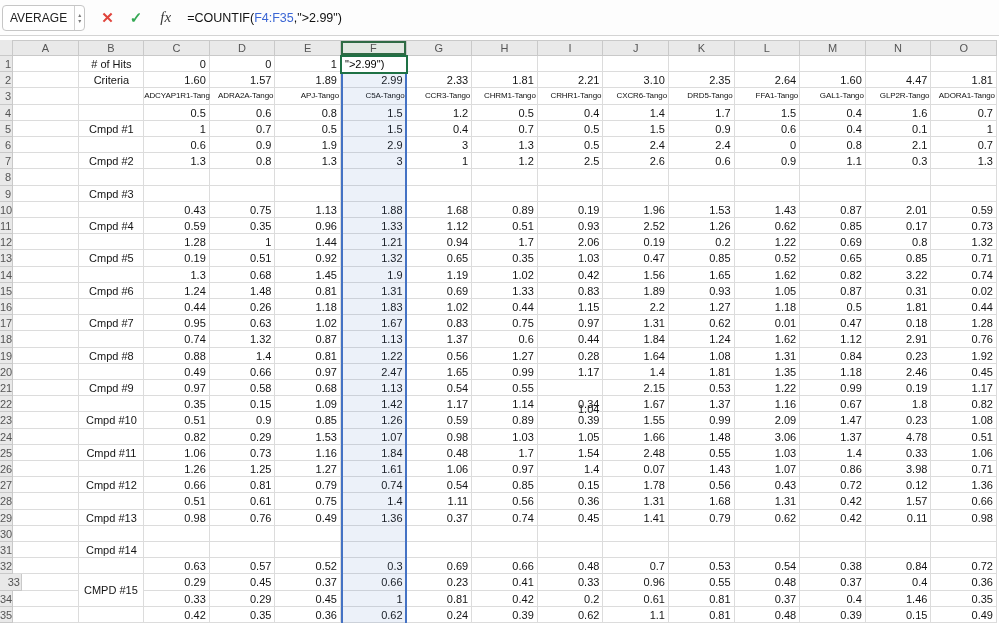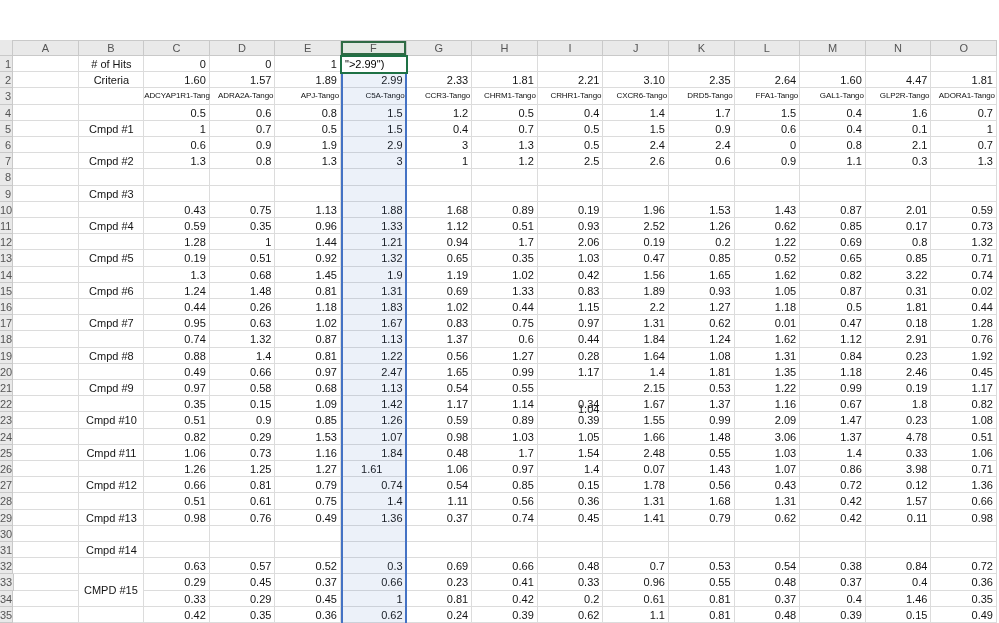--- a/index.html
+++ b/index.html
@@ -47,20 +47,33 @@
     border:2px solid #1e7145;box-sizing:border-box;z-index:6;font-size:11px;color:#000;
     display:flex;align-items:center;padding-left:3px;white-space:nowrap;overflow:hidden;}
   #merged-label{position:absolute;left:78.6px;top:574.4px;width:64.6px;height:31.4px;background:#fff;
     display:flex;align-items:center;justify-content:center;font-size:11px;color:#141414;z-index:2;}
 </style>
 </head>
 <body>
 
 <div class="screen">
 
+  <div class="fbar">
+    <div class="namebox">
+      <span class="nbtext">AVERAGE</span>
+      <span class="stepper">
+        <span>▴</span>
+        <span>▾</span>
+      </span>
+    </div>
+    <span class="icon-x">✕</span>
+    <span class="icon-check">✓</span>
+    <span class="fx">fx</span>
+    <div class="formula"><span>=COUNTIF(</span><span class="rng">F4:F35</span><span>,"&gt;2.99")</span></div>
+  </div>
 
   <div id="sheet">
     <div class="gridlines"></div>
     <div id="sel-overlay"></div>
     <div id="merged-label" class="bcell">CMPD #15</div>
     <div id="edit-cell">"&gt;2.99")</div>
   <div class="corner" style="left: 0px; top: 40px; width: 13px; height: 16px;"></div>
       <div class="colhead" style="left: 13px; top: 40px; width: 65.6px; height: 16px;">A</div>
       <div class="colhead" style="left: 78.6px; top: 40px; width: 65.6px; height: 16px;">B</div>
       <div class="colhead" style="left: 144.2px; top: 40px; width: 65.6px; height: 16px;">C</div>
@@ -101,21 +114,21 @@
       <div class="rowhead" style="left: 0px; top: 412.4px; width: 13px; height: 16.2px;">23</div>
       <div class="rowhead" style="left: 0px; top: 428.6px; width: 13px; height: 16.2px;">24</div>
       <div class="rowhead" style="left: 0px; top: 444.8px; width: 13px; height: 16.2px;">25</div>
       <div class="rowhead" style="left: 0px; top: 461px; width: 13px; height: 16.2px;">26</div>
       <div class="rowhead" style="left: 0px; top: 477.2px; width: 13px; height: 16.2px;">27</div>
       <div class="rowhead" style="left: 0px; top: 493.4px; width: 13px; height: 16.2px;">28</div>
       <div class="rowhead" style="left: 0px; top: 509.6px; width: 13px; height: 16.2px;">29</div>
       <div class="rowhead" style="left: 0px; top: 525.8px; width: 13px; height: 16.2px;">30</div>
       <div class="rowhead" style="left: 0px; top: 542px; width: 13px; height: 16.2px;">31</div>
       <div class="rowhead" style="left: 0px; top: 558.2px; width: 13px; height: 16.2px;">32</div>
-      <div class="rowhead" style="left: 0px; top: 574.4px; width: 14px; height: 16.2px;">33</div>
+      <div class="rowhead" style="left: 0px; top: 574.4px; width: 22px; height: 16.2px;">33</div>
       <div class="rowhead" style="left: 0px; top: 590.6px; width: 13px; height: 16.2px;">34</div>
       <div class="rowhead" style="left: 0px; top: 606.8px; width: 13px; height: 16.2px;">35</div>
       <div class="cell bcell" style="left: 78.6px; top: 56px; width: 65.6px; height: 16.2px;"># of Hits</div>
       <div class="cell num" style="left: 144.2px; top: 56px; width: 65.6px; height: 16.2px;">0</div>
       <div class="cell num" style="left: 209.8px; top: 56px; width: 65.6px; height: 16.2px;">0</div>
       <div class="cell num" style="left: 275.4px; top: 56px; width: 65.6px; height: 16.2px;">1</div>
       <div class="cell bcell" style="left: 78.6px; top: 72.2px; width: 65.6px; height: 16.2px;">Criteria</div>
       <div class="cell num" style="left: 144.2px; top: 72.2px; width: 65.6px; height: 16.2px;">1.60</div>
       <div class="cell num" style="left: 209.8px; top: 72.2px; width: 65.6px; height: 16.2px;">1.57</div>
       <div class="cell num" style="left: 275.4px; top: 72.2px; width: 65.6px; height: 16.2px;">1.89</div>
@@ -409,21 +422,21 @@
       <div class="cell num" style="left: 537.8px; top: 444.8px; width: 65.6px; height: 16.2px;">1.54</div>
       <div class="cell num" style="left: 603.4px; top: 444.8px; width: 65.6px; height: 16.2px;">2.48</div>
       <div class="cell num" style="left: 669px; top: 444.8px; width: 65.6px; height: 16.2px;">0.55</div>
       <div class="cell num" style="left: 734.6px; top: 444.8px; width: 65.6px; height: 16.2px;">1.03</div>
       <div class="cell num" style="left: 800.2px; top: 444.8px; width: 65.6px; height: 16.2px;">1.4</div>
       <div class="cell num" style="left: 865.8px; top: 444.8px; width: 65.6px; height: 16.2px;">0.33</div>
       <div class="cell num" style="left: 931.4px; top: 444.8px; width: 65.6px; height: 16.2px;">1.06</div>
       <div class="cell num" style="left: 144.2px; top: 461px; width: 65.6px; height: 16.2px;">1.26</div>
       <div class="cell num" style="left: 209.8px; top: 461px; width: 65.6px; height: 16.2px;">1.25</div>
       <div class="cell num" style="left: 275.4px; top: 461px; width: 65.6px; height: 16.2px;">1.27</div>
-      <div class="cell num" style="left: 341px; top: 461px; width: 65.6px; height: 16.2px; text-align: center;">1.61</div>
+      <div class="cell num" style="left: 341px; top: 461px; width: 65.6px; height: 16.2px;">1.61</div>
       <div class="cell num" style="left: 406.6px; top: 461px; width: 65.6px; height: 16.2px;">1.06</div>
       <div class="cell num" style="left: 472.2px; top: 461px; width: 65.6px; height: 16.2px;">0.97</div>
       <div class="cell num" style="left: 537.8px; top: 461px; width: 65.6px; height: 16.2px;">1.4</div>
       <div class="cell num" style="left: 603.4px; top: 461px; width: 65.6px; height: 16.2px;">0.07</div>
       <div class="cell num" style="left: 669px; top: 461px; width: 65.6px; height: 16.2px;">1.43</div>
       <div class="cell num" style="left: 734.6px; top: 461px; width: 65.6px; height: 16.2px;">1.07</div>
       <div class="cell num" style="left: 800.2px; top: 461px; width: 65.6px; height: 16.2px;">0.86</div>
       <div class="cell num" style="left: 865.8px; top: 461px; width: 65.6px; height: 16.2px;">3.98</div>
       <div class="cell num" style="left: 931.4px; top: 461px; width: 65.6px; height: 16.2px;">0.71</div>
       <div class="cell bcell" style="left: 78.6px; top: 477.2px; width: 65.6px; height: 16.2px;">Cmpd #12</div>

